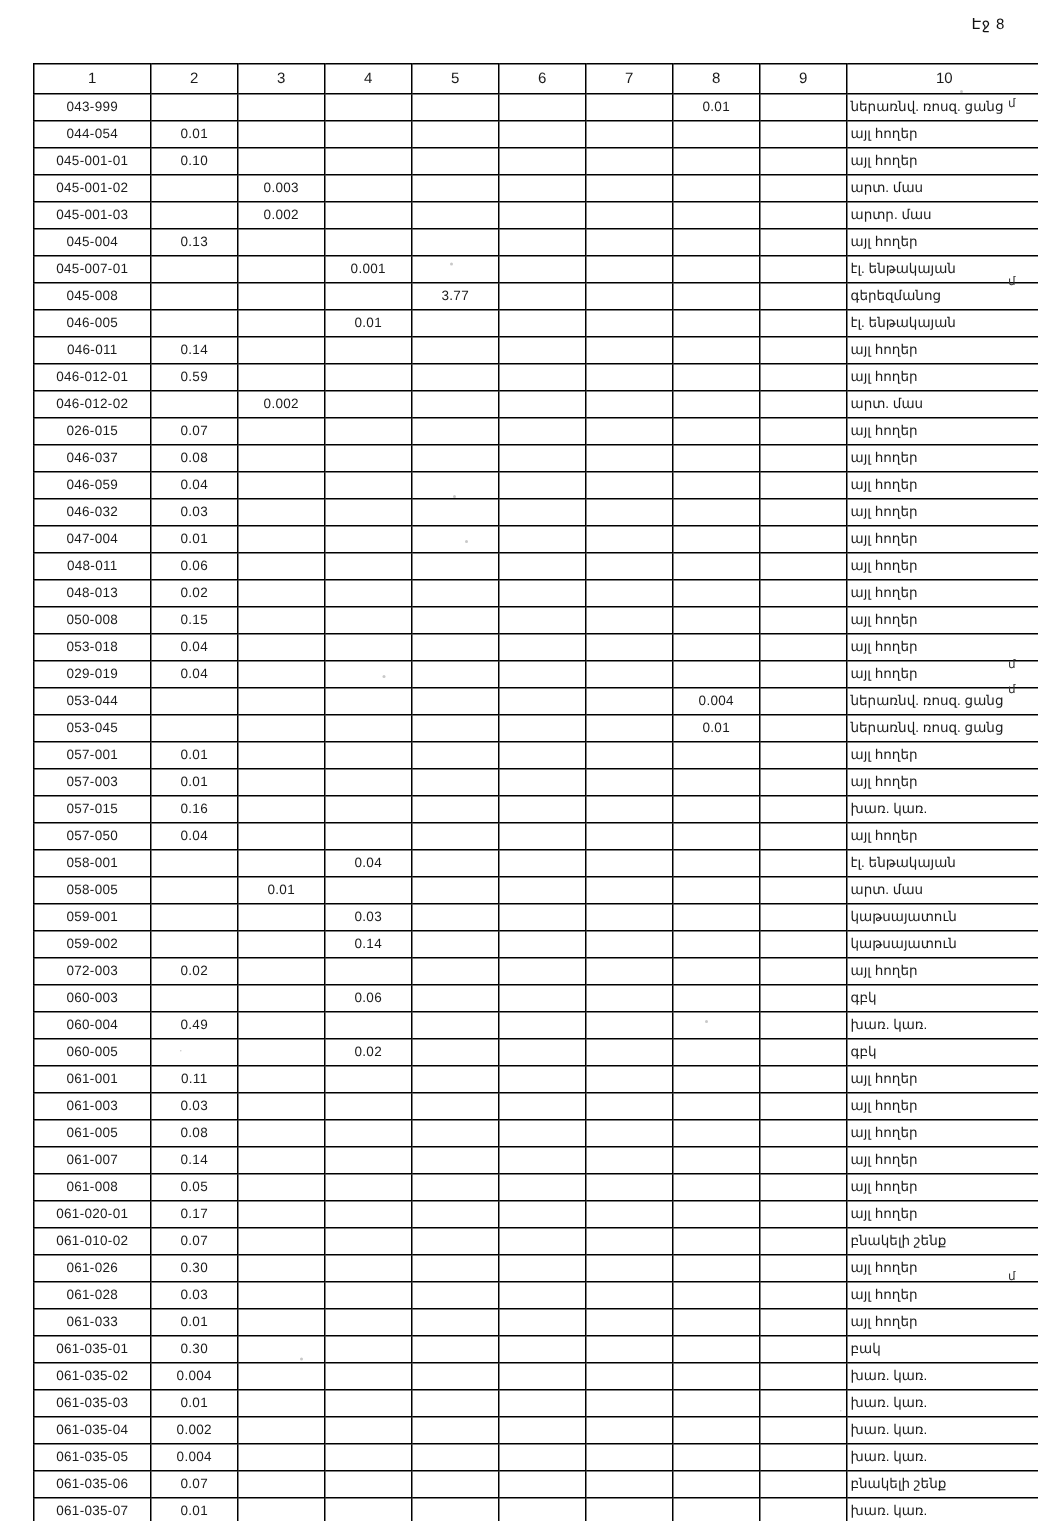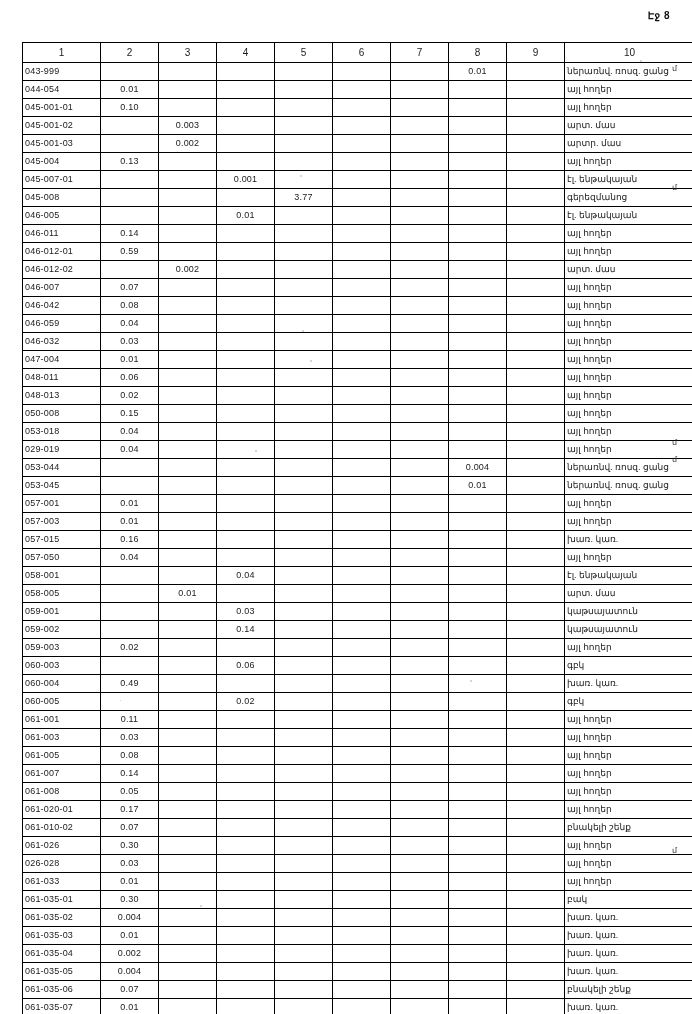--- a/index.html
+++ b/index.html
@@ -19,21 +19,21 @@
     position: relative;
     width: 692px;
     height: 1014px;
     box-sizing: border-box;
   }
   .page-header {
     position: absolute;
     top: 10px;
     right: 22px;
     font-size: 10px;
-    font-weight: bold;
+    font-weight: normal;
     letter-spacing: 0.5px;
     color: #111;
   }
   .table-wrap {
     position: absolute;
     top: 42px;
     left: 22px;
     width: 648px;
   }
   table.doc-table {
@@ -52,21 +52,21 @@
     white-space: nowrap;
     overflow: hidden;
   }
   table.doc-table th {
     text-align: center;
     font-weight: normal;
     font-size: 10px;
     height: 19px;
   }
   .c-code {
-    text-align: left;
+    text-align: center;
     padding-left: 4px;
     letter-spacing: 0.2px;
   }
   .c-num {
     text-align: center;
     letter-spacing: 0.2px;
   }
   .c-note {
     text-align: left;
     padding-left: 3px;
@@ -270,33 +270,33 @@
             <td class="c-num">0.002</td>
             <td class="c-num"></td>
             <td class="c-num"></td>
             <td class="c-num"></td>
             <td class="c-num"></td>
             <td class="c-num"></td>
             <td class="c-num"></td>
             <td class="c-note">արտ. մաս</td>
           </tr>
           <tr>
-            <td class="c-code">046-007</td>
+            <td class="c-code">026-015</td>
             <td class="c-num">0.07</td>
             <td class="c-num"></td>
             <td class="c-num"></td>
             <td class="c-num"></td>
             <td class="c-num"></td>
             <td class="c-num"></td>
             <td class="c-num"></td>
             <td class="c-num"></td>
             <td class="c-note">այլ հողեր</td>
           </tr>
           <tr>
-            <td class="c-code">046-042</td>
+            <td class="c-code">046-037</td>
             <td class="c-num">0.08</td>
             <td class="c-num"></td>
             <td class="c-num"></td>
             <td class="c-num"></td>
             <td class="c-num"></td>
             <td class="c-num"></td>
             <td class="c-num"></td>
             <td class="c-num"></td>
             <td class="c-note">այլ հողեր</td>
           </tr>
@@ -510,21 +510,21 @@
             <td class="c-num"></td>
             <td class="c-num">0.14</td>
             <td class="c-num"></td>
             <td class="c-num"></td>
             <td class="c-num"></td>
             <td class="c-num"></td>
             <td class="c-num"></td>
             <td class="c-note">կաթսայատուն</td>
           </tr>
           <tr>
-            <td class="c-code">059-003</td>
+            <td class="c-code">072-003</td>
             <td class="c-num">0.02</td>
             <td class="c-num"></td>
             <td class="c-num"></td>
             <td class="c-num"></td>
             <td class="c-num"></td>
             <td class="c-num"></td>
             <td class="c-num"></td>
             <td class="c-num"></td>
             <td class="c-note">այլ հողեր</td>
           </tr>
@@ -654,21 +654,21 @@
             <td class="c-num"></td>
             <td class="c-num"></td>
             <td class="c-num"></td>
             <td class="c-num"></td>
             <td class="c-num"></td>
             <td class="c-num"></td>
             <td class="c-num"></td>
             <td class="c-note">այլ հողեր</td>
           </tr>
           <tr>
-            <td class="c-code">026-028</td>
+            <td class="c-code">061-028</td>
             <td class="c-num">0.03</td>
             <td class="c-num"></td>
             <td class="c-num"></td>
             <td class="c-num"></td>
             <td class="c-num"></td>
             <td class="c-num"></td>
             <td class="c-num"></td>
             <td class="c-num"></td>
             <td class="c-note">այլ հողեր</td>
           </tr>

